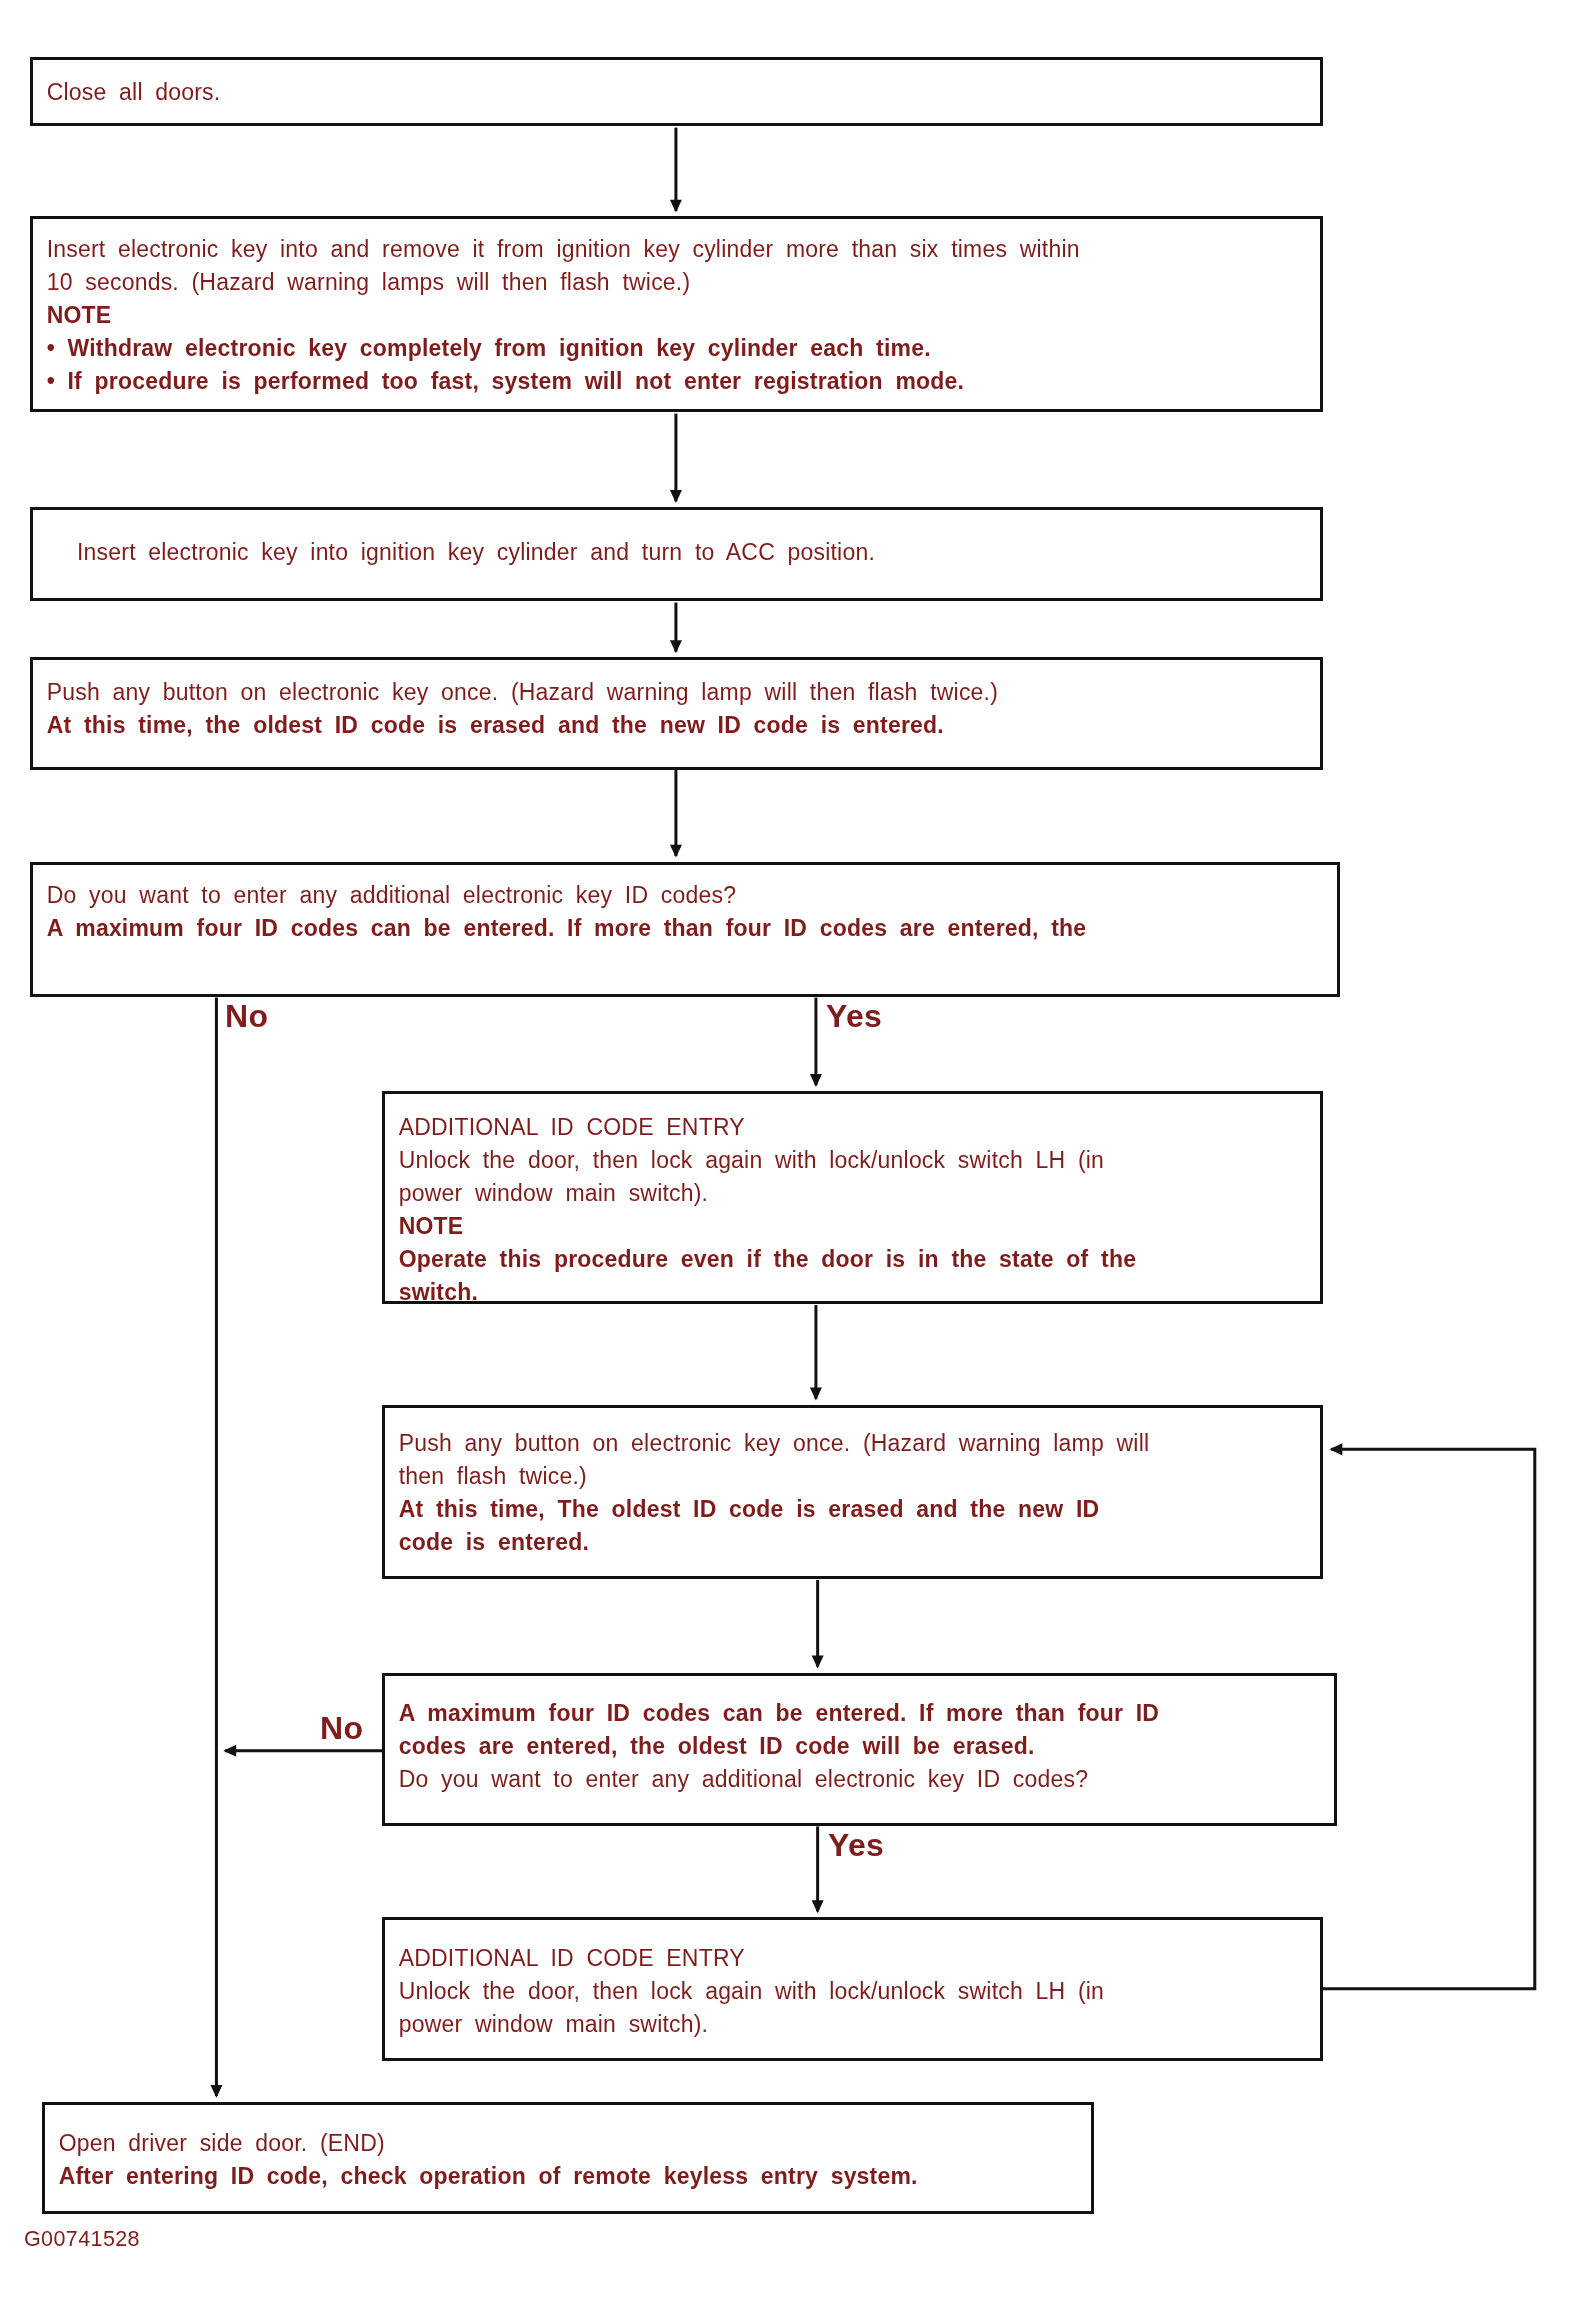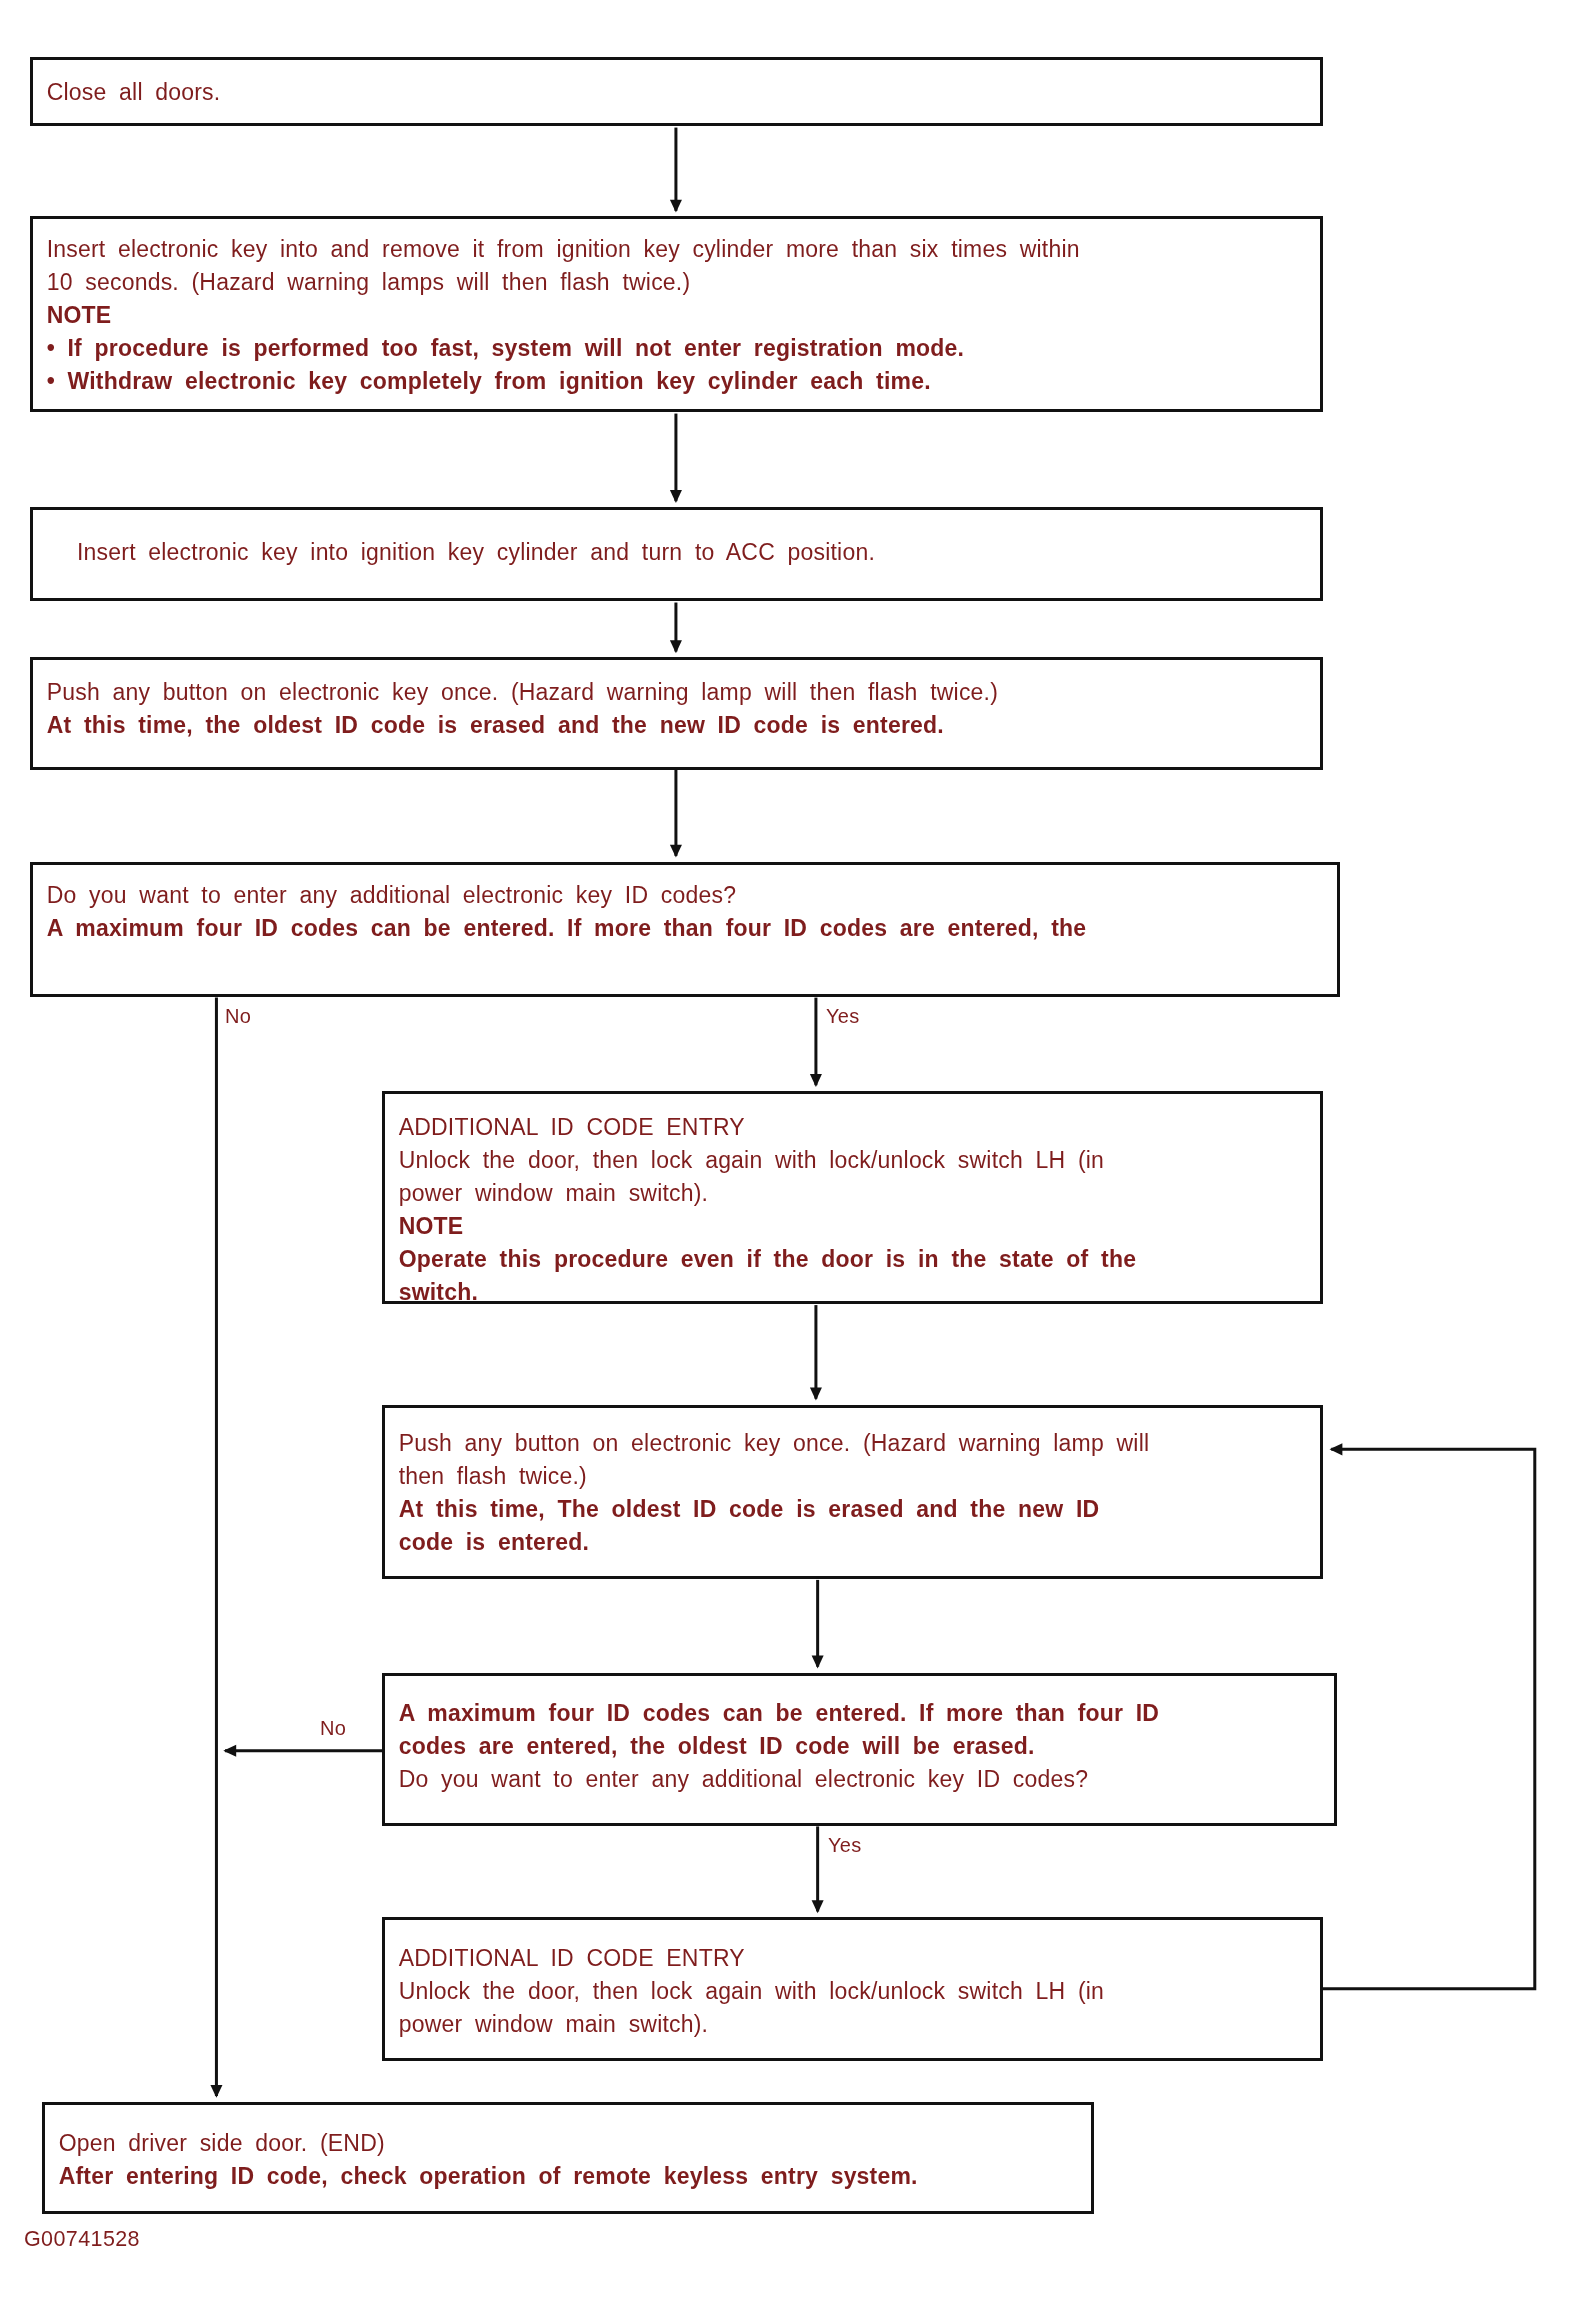--- a/index.html
+++ b/index.html
@@ -25,24 +25,25 @@
     padding:12px 13.7px 0 13.7px;
     font-size:23px;
     line-height:33px;
     word-spacing:6px;
     letter-spacing:0.2px;
   }
   .box p{margin:0;}
   .b{font-weight:bold;}
   .lbl{
     position:absolute;
-    font-size:20px;
+    font-size:32px;
     line-height:26px;
     letter-spacing:0.3px;
     word-spacing:6px;
+    font-weight:bold;
   }
   .figcode{
     position:absolute;
     left:24px;
     top:2227px;
     font-size:21.5px;
     letter-spacing:0.4px;
   }
 </style>
 </head>
@@ -72,22 +73,22 @@
   </svg>
 
   <div class="box" style="left:30px;top:57px;width:1293px;height:69px;padding-top:15.5px;">
     <p>Close all doors.</p>
   </div>
 
   <div class="box" style="left:30px;top:216px;width:1293px;height:196px;padding-top:13.7px;">
     <p>Insert electronic key into and remove it from ignition key cylinder more than six times within</p>
     <p>10 seconds. (Hazard warning lamps will then flash twice.)</p>
     <p class="b">NOTE</p>
+    <p class="b">• Withdraw electronic key completely from ignition key cylinder each time.</p>
     <p class="b">• If procedure is performed too fast, system will not enter registration mode.</p>
-    <p class="b">• Withdraw electronic key completely from ignition key cylinder each time.</p>
   </div>
 
   <div class="box" style="left:30px;top:507px;width:1293px;height:94px;padding-top:26px;padding-left:44px;">
     <p>Insert electronic key into ignition key cylinder and turn to ACC position.</p>
   </div>
 
   <div class="box" style="left:30px;top:657px;width:1293px;height:113px;padding-top:15.5px;">
     <p>Push any button on electronic key once. (Hazard warning lamp will then flash twice.)</p>
     <p class="b">At this time, the oldest ID code is erased and the new ID code is entered.</p>
   </div>

